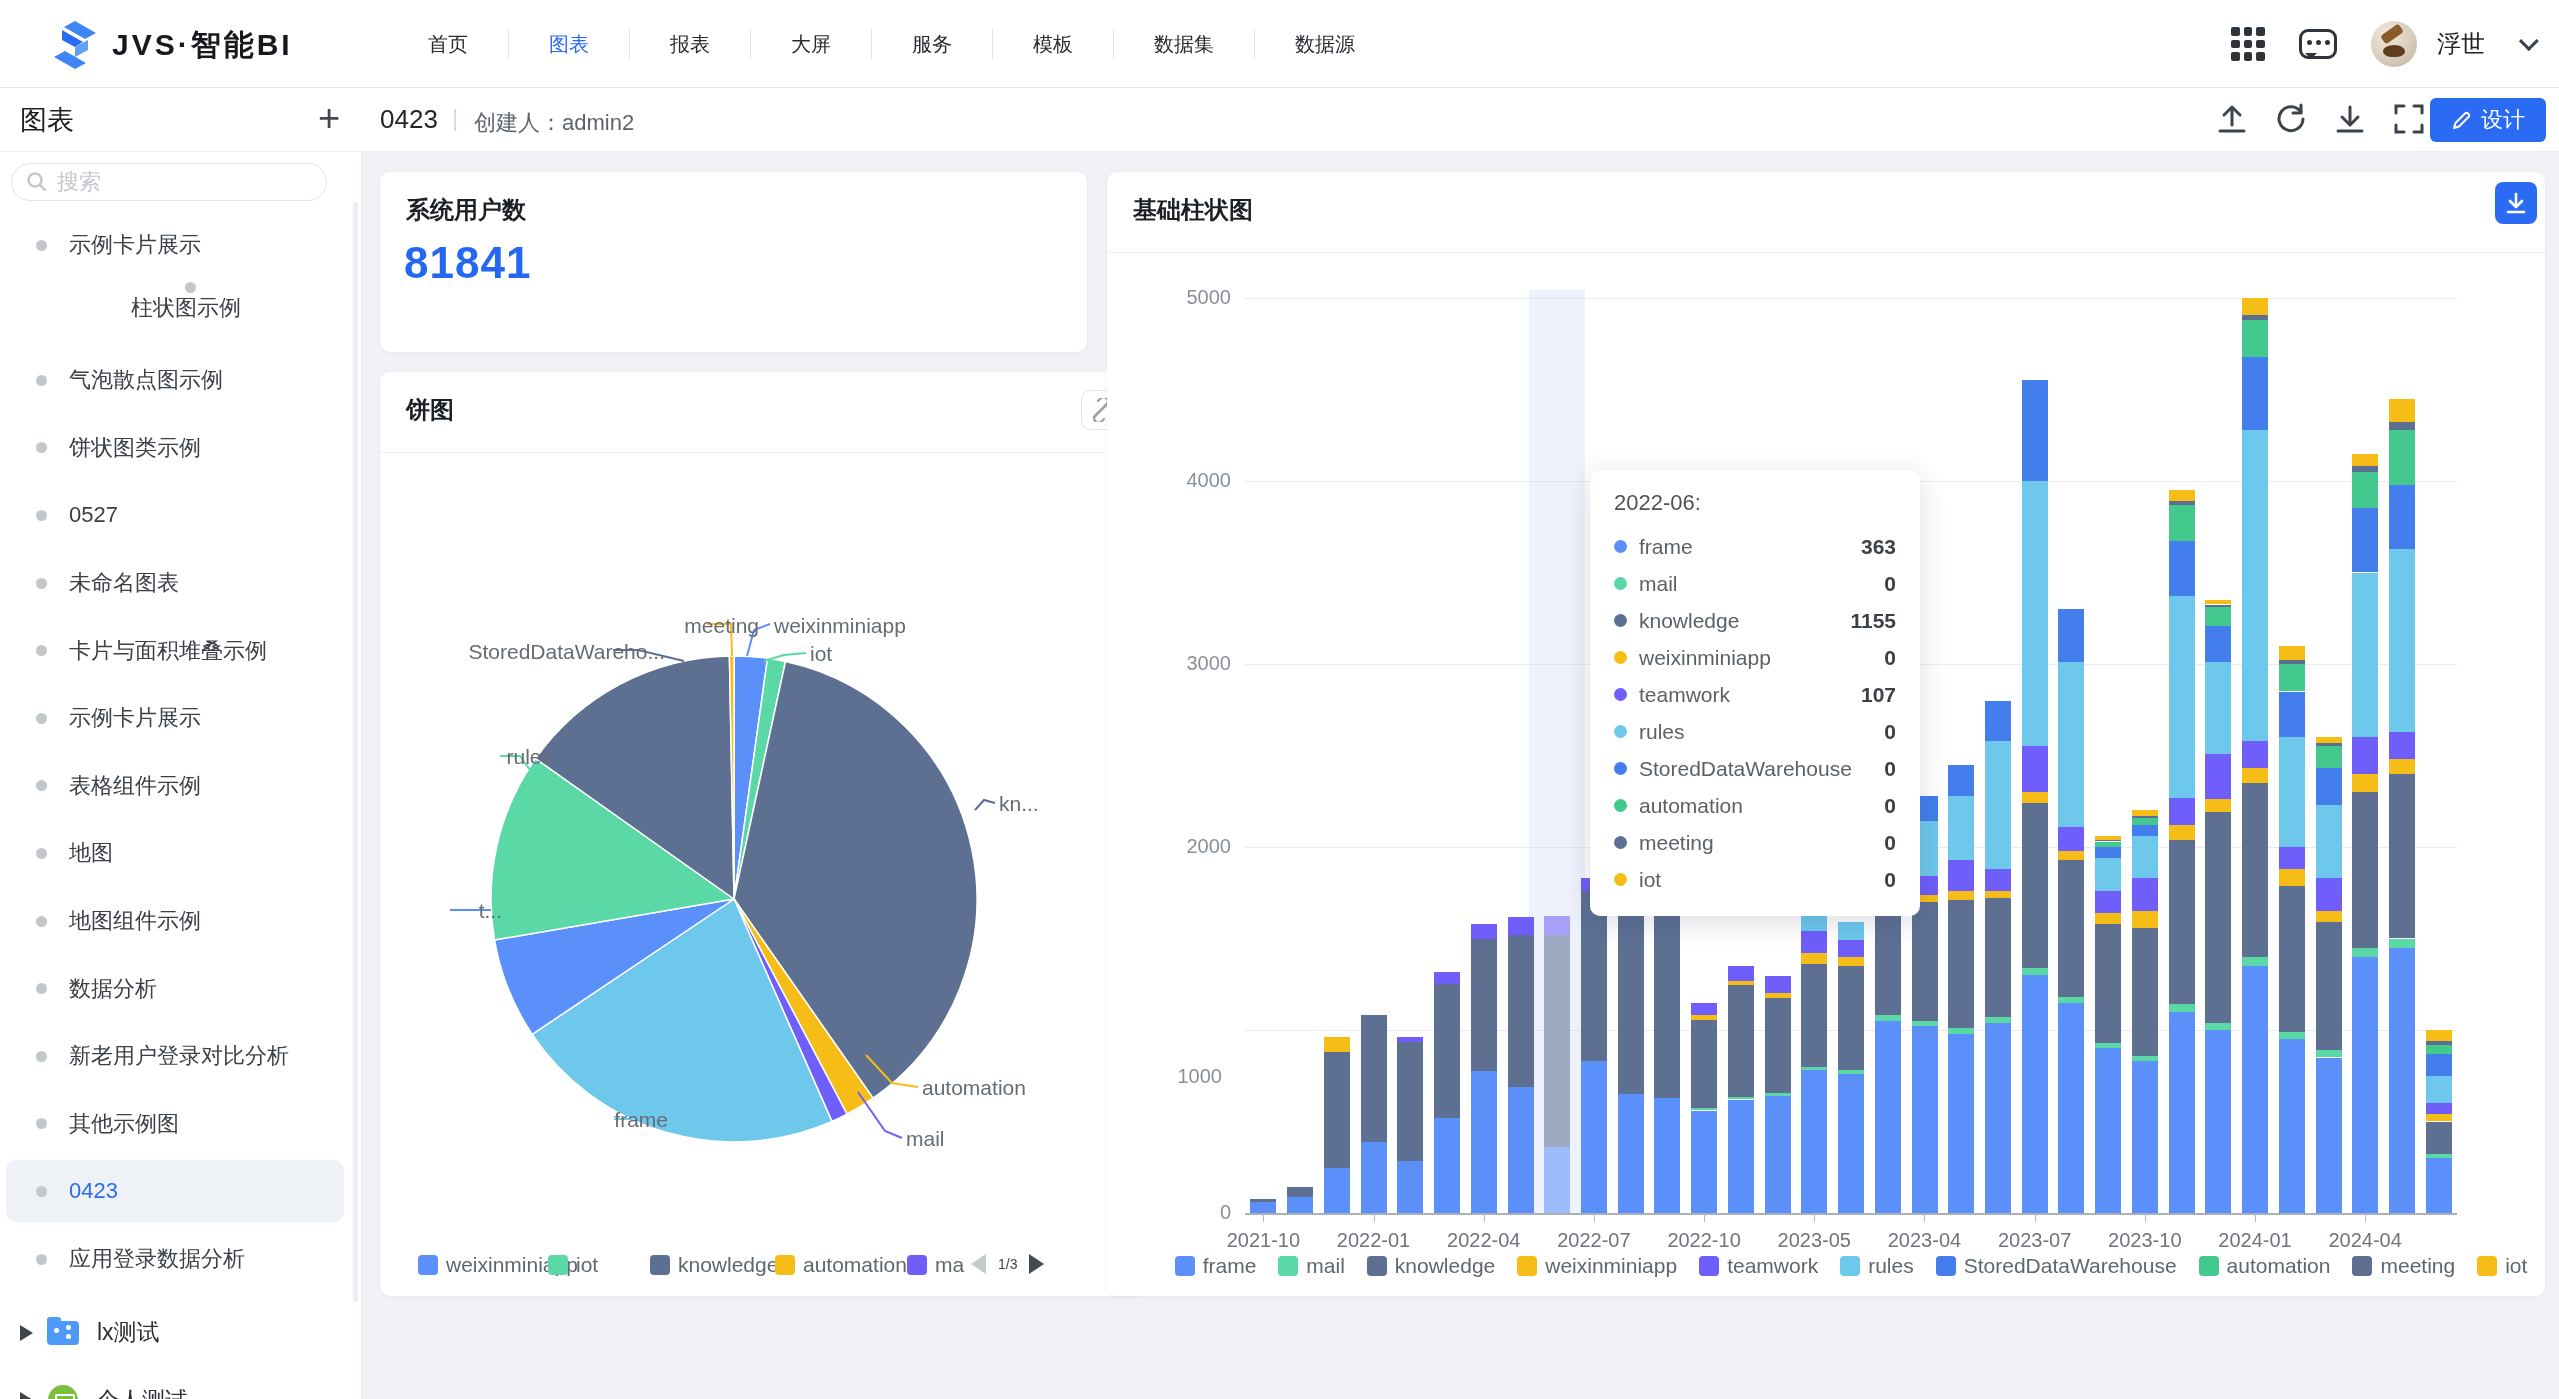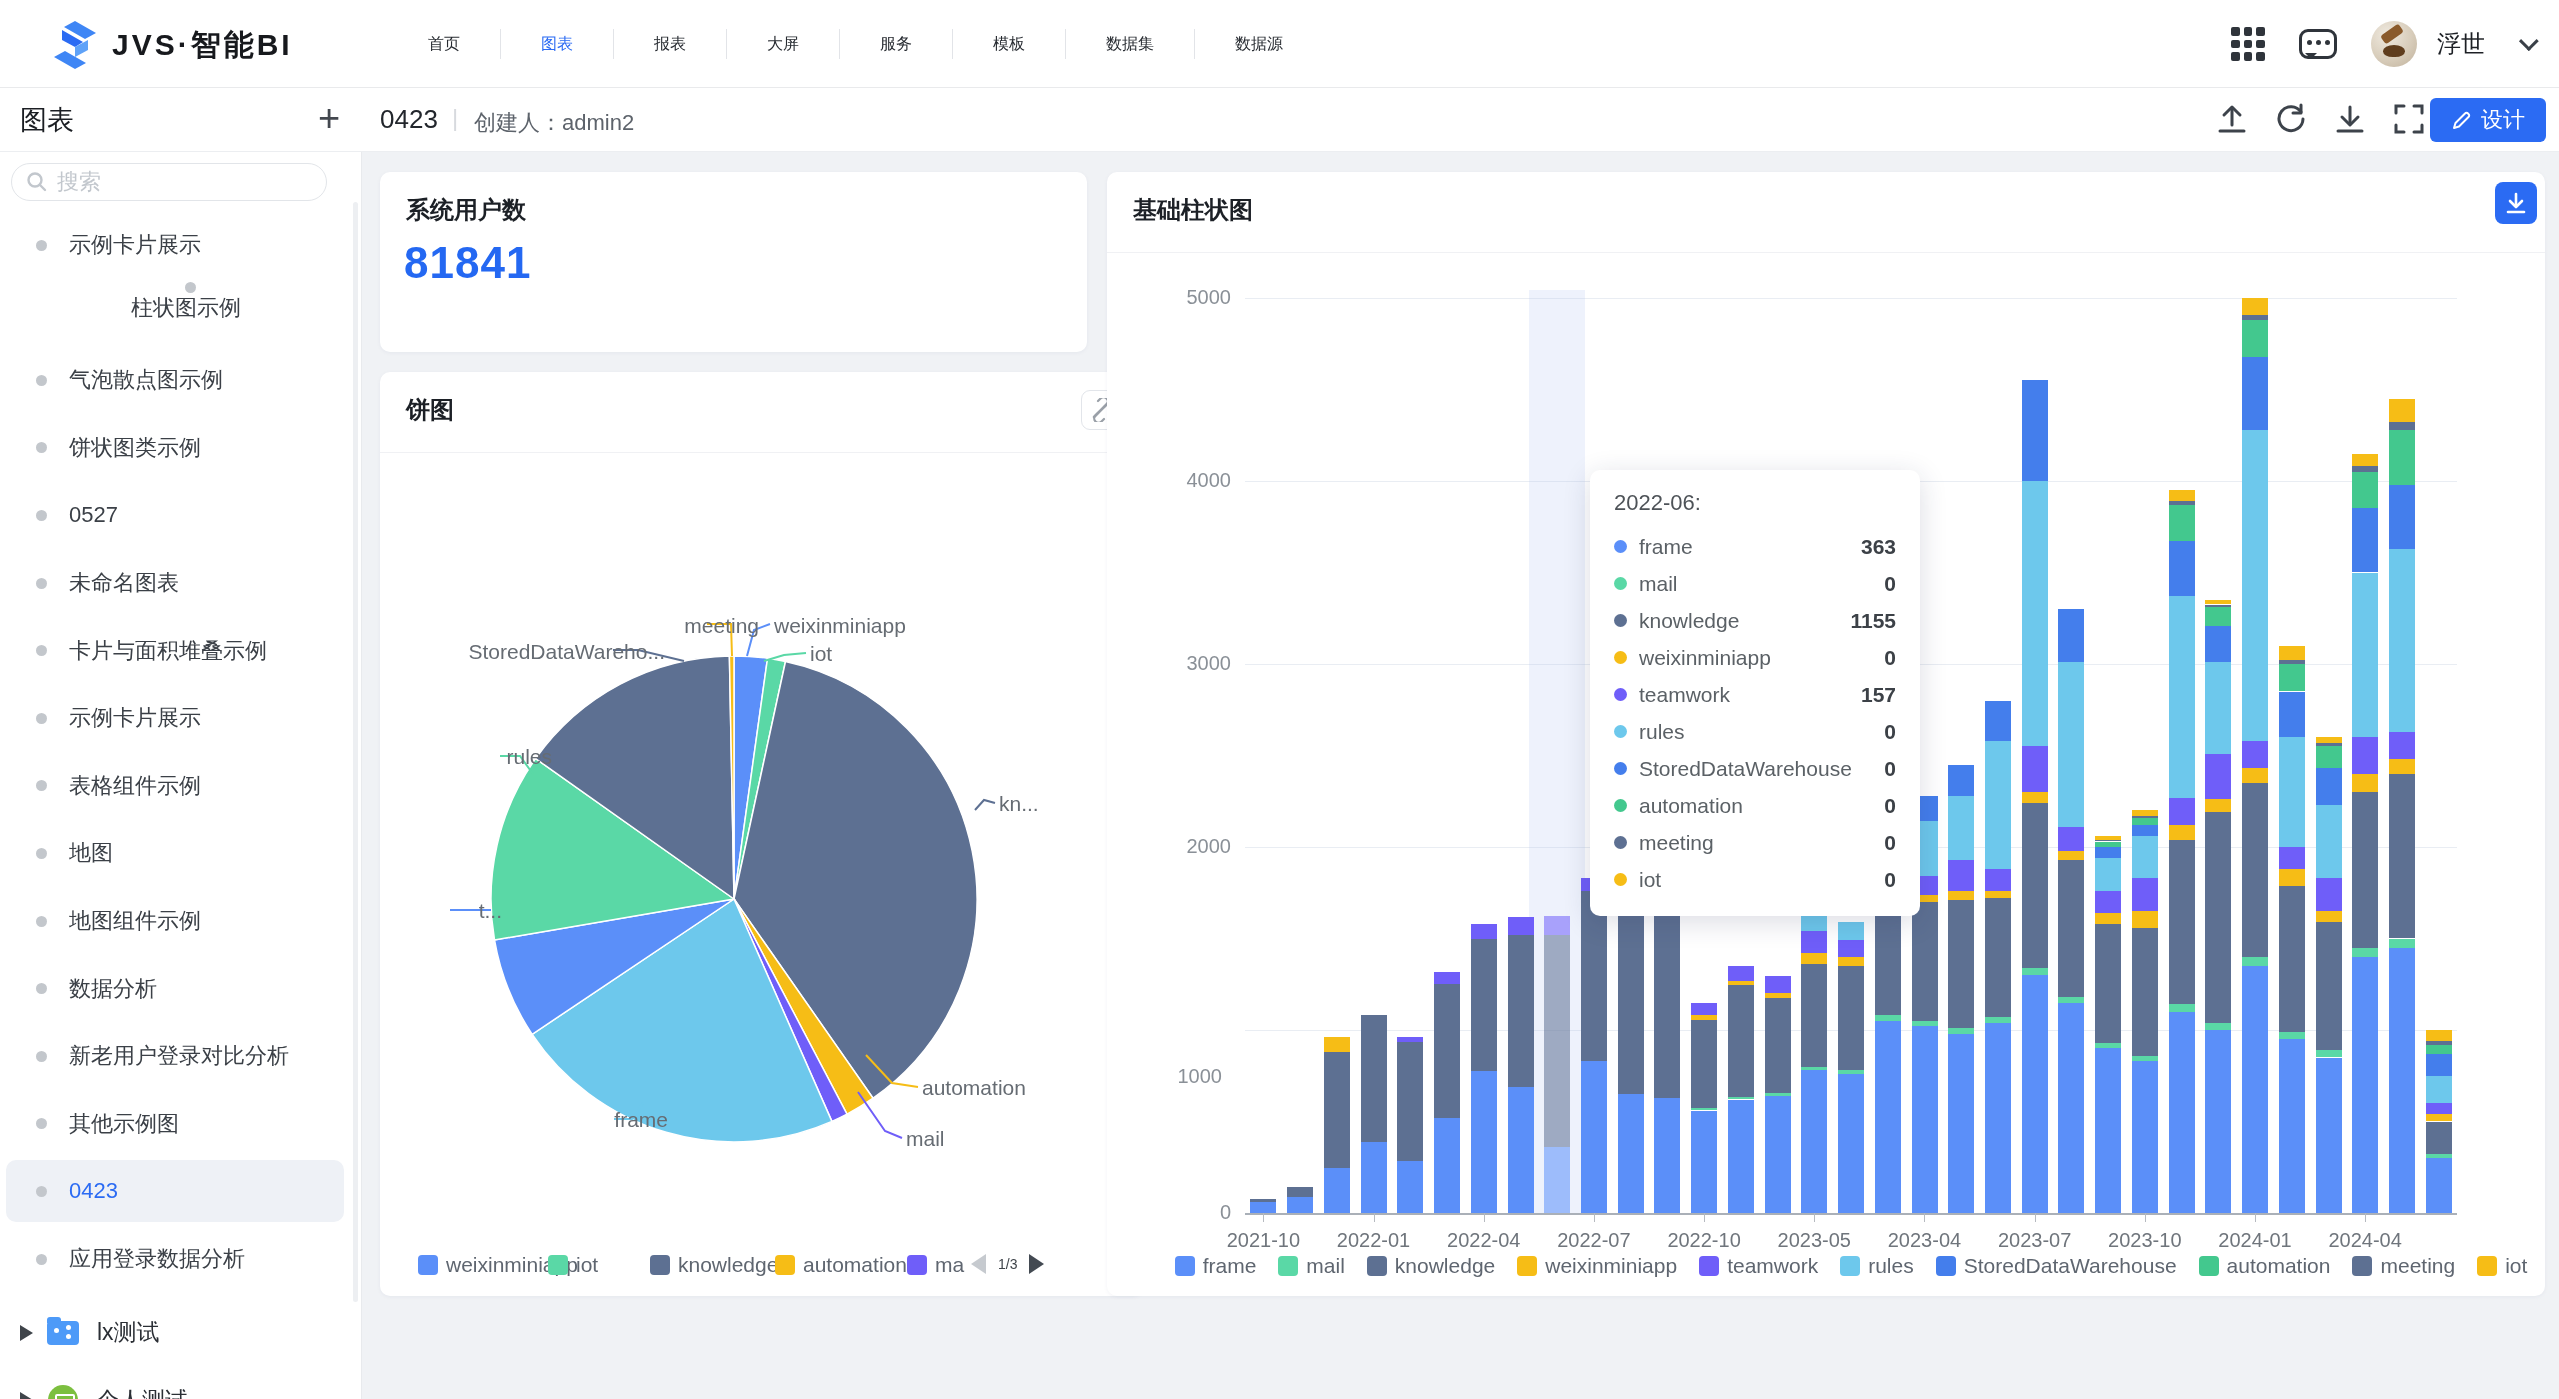--- a/index.html
+++ b/index.html
@@ -4,21 +4,21 @@
 <style>
   * { margin:0; padding:0; box-sizing:border-box; }
   html,body { width:2559px; height:1399px; font-family:"Liberation Sans","DejaVu Sans",sans-serif; background:#f0f2f5; overflow:hidden; }
   #app { position:relative; width:2559px; height:1399px; background:#f0f2f5; }
 
   
   .topbar { position:absolute; left:0; top:0; width:2559px; height:88px; background:#fff; border-bottom:1px solid #e9eaec; z-index:30; }
   .brand { position:absolute; left:52px; top:21px; display:flex; align-items:center; gap:14px; }
   .brand-text { font-size:30px; font-weight:bold; letter-spacing:3px; color:#17191d; }
   .main-menu { position:absolute; left:388px; top:0; height:88px; display:flex; align-items:center; }
-  .menu-item { font-size:16px; color:#272b31; padding:0 40px; cursor:pointer; white-space:nowrap; }
+  .menu-item { font-size:20px; color:#272b31; padding:0 40px; cursor:pointer; white-space:nowrap; }
   .menu-item.active { color:#2b6bf3; }
   .menu-sep { width:1px; height:30px; background:#e2e4e8; }
   .top-right { position:absolute; right:26px; top:0; height:88px; display:flex; align-items:center; gap:34px; }
   .grid-icon { width:34px; height:34px; display:grid; grid-template-columns:repeat(3,1fr); gap:4px; }
   .grid-icon span { background:#2f343b; border-radius:2px; }
   .chat-icon { position:relative; width:38px; height:30px; border:3px solid #2f343b; border-radius:9px; }
   .chat-icon:before { content:""; position:absolute; left:3px; bottom:-9px; border:6px solid transparent; border-top-color:#2f343b; }
   .chat-icon .dots { position:absolute; left:5px; top:8px; display:flex; gap:4px; }
   .chat-icon .dots i { width:5px; height:5px; border-radius:50%; background:#2f343b; }
   .avatar { width:46px; height:46px; border-radius:50%; background:radial-gradient(circle at 35% 30%, #efe9df 0%, #d8cdbb 55%, #bfb09a 100%); position:relative; overflow:hidden; }
@@ -739,21 +739,21 @@
             <span class="tt-val">1155</span>
           </div>
           <div class="tt-row">
             <span class="tt-dot" style="background:#F6BD16"></span>
             <span class="tt-name">weixinminiapp</span>
             <span class="tt-val">0</span>
           </div>
           <div class="tt-row">
             <span class="tt-dot" style="background:#6F5EF9"></span>
             <span class="tt-name">teamwork</span>
-            <span class="tt-val">157</span>
+            <span class="tt-val">107</span>
           </div>
           <div class="tt-row">
             <span class="tt-dot" style="background:#6DC8EC"></span>
             <span class="tt-name">rules</span>
             <span class="tt-val">0</span>
           </div>
           <div class="tt-row">
             <span class="tt-dot" style="background:#447EEC"></span>
             <span class="tt-name">StoredDataWarehouse</span>
             <span class="tt-val">0</span>

